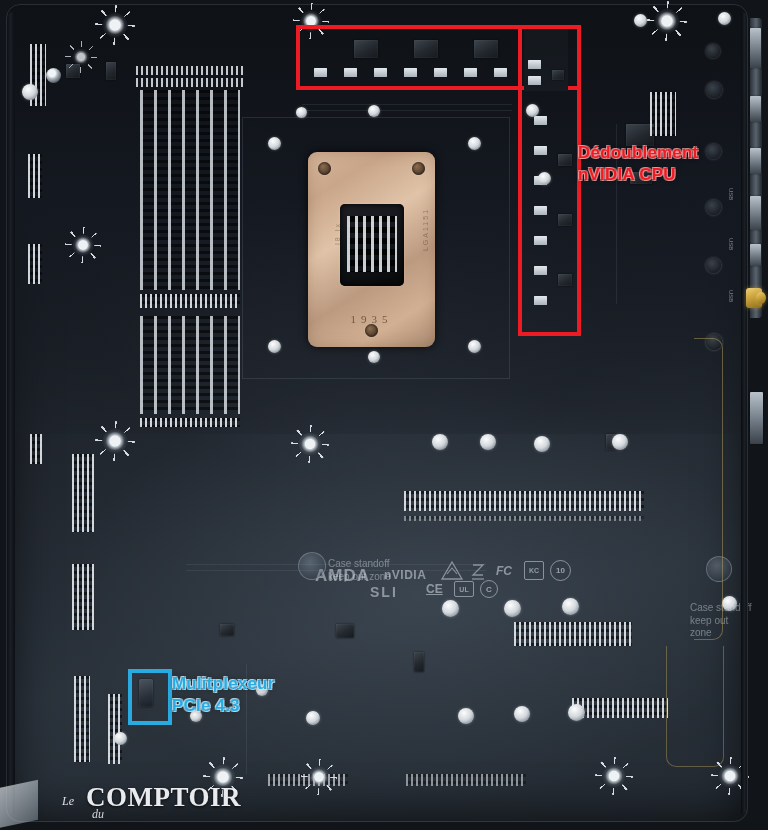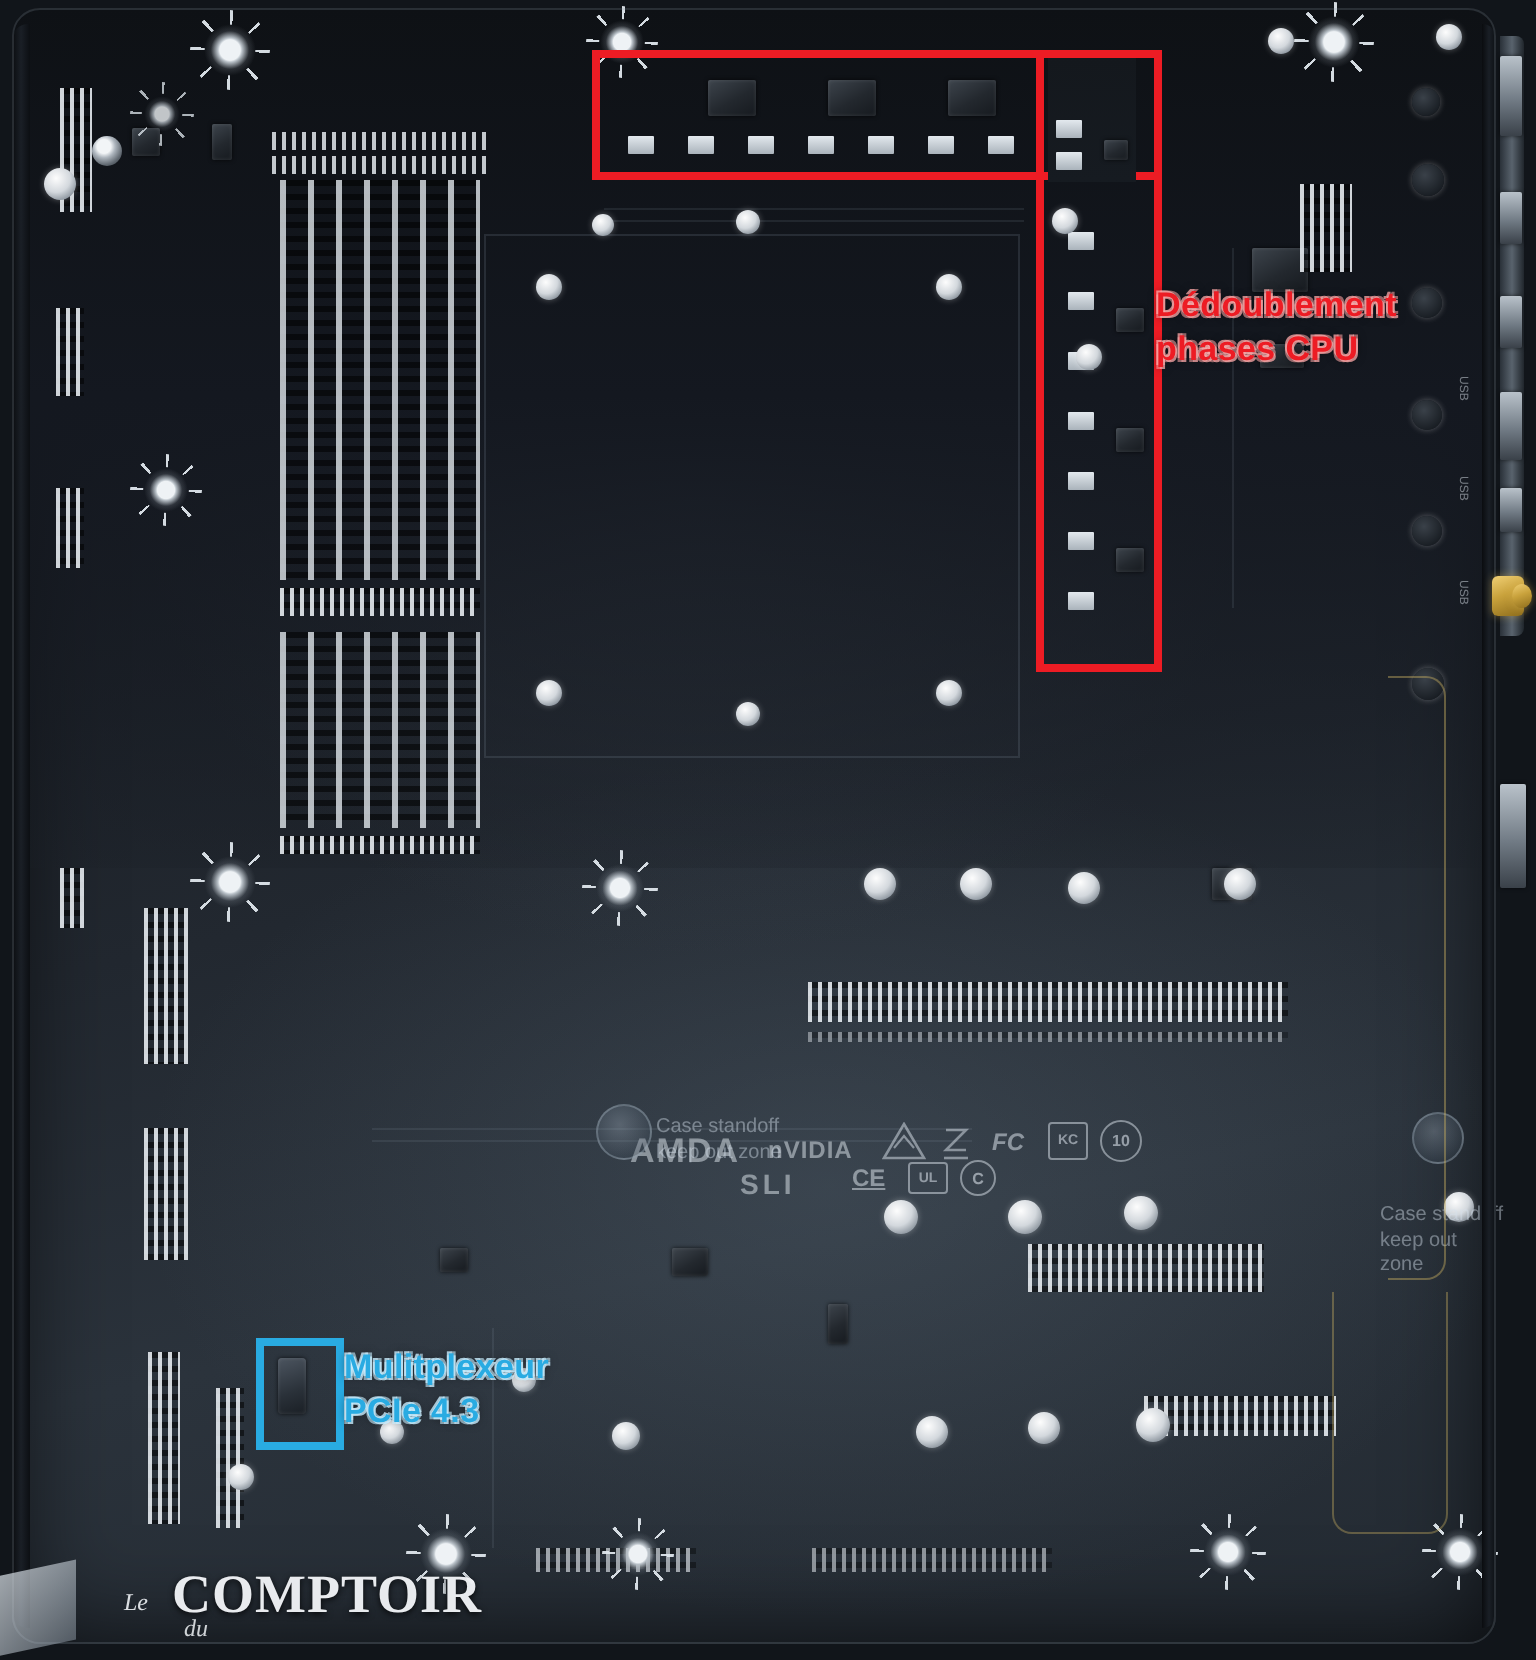--- a/index.html
+++ b/index.html
@@ -219,20 +219,31 @@
       <div class="trace" style="left:296px;top:100px;width:210px;height:1px;"></div>
       <div class="trace" style="left:296px;top:106px;width:210px;height:1px;"></div>
       <div class="trace" style="left:610px;top:120px;width:1px;height:180px;"></div>
       <div class="chip" style="left:620px;top:120px;width:28px;height:22px;"></div>
       <div class="chip" style="left:624px;top:168px;width:22px;height:12px;"></div>
       <div class="padgrid" style="left:644px;top:88px;width:26px;height:44px;"></div>
     </div>
 
     <div class="socket-outline"></div>
 
+    <div class="backplate">
+      <div class="bscrew" style="left:10px;top:10px;"></div>
+      <div class="bscrew" style="left:104px;top:10px;"></div>
+      <div class="bscrew" style="left:57px;top:172px;"></div>
+      <div class="bp-side" style="left:18px;top:78px;transform:rotate(-90deg);">I8 Ix</div>
+      <div class="bp-side" style="left:96px;top:74px;transform:rotate(-90deg);">LGA1151</div>
+      <div class="socket-window">
+        <div class="pinmap"></div>
+      </div>
+      <div class="bp-code">1935</div>
+    </div>
 
     <div class="hole" style="left:262px;top:133px;width:13px;height:13px;"></div>
     <div class="hole" style="left:462px;top:133px;width:13px;height:13px;"></div>
     <div class="hole" style="left:262px;top:336px;width:13px;height:13px;"></div>
     <div class="hole" style="left:462px;top:336px;width:13px;height:13px;"></div>
     <div class="hole" style="left:362px;top:101px;width:12px;height:12px;"></div>
     <div class="hole" style="left:362px;top:347px;width:12px;height:12px;"></div>
 
     <div>
       <div class="padgrid" style="left:398px;top:487px;width:240px;height:20px;"></div>
@@ -364,21 +375,21 @@
 
     <div class="anno-mask" style="left:524px;top:29px;width:44px;height:62px;
                 background:linear-gradient(180deg,#14181d,#161b21);"></div>
     <div class="anno-mask" style="left:524px;top:30px;width:44px;height:60px;">
       <div class="smd" style="position:absolute;left:4px;top:30px;width:13px;height:9px;"></div>
       <div class="smd" style="position:absolute;left:4px;top:46px;width:13px;height:9px;"></div>
       <div class="chip" style="position:absolute;left:28px;top:40px;width:12px;height:10px;"></div>
     </div>
 
     <div class="anno-label-red" style="left:578px;top:142px;width:180px;">Dédoublement
-phases CPU</div>
+nVIDIA CPU</div>
   </div>
 
   <div>
     <div class="anno-blue" style="left:128px;top:669px;width:36px;height:48px;"></div>
     <div class="chip" style="left:139px;top:679px;width:14px;height:28px;border-radius:2px;
                 background:linear-gradient(160deg,#4c5560,#2a3139 60%,#1a1f25);"></div>
     <div class="anno-label-blue" style="left:172px;top:673px;width:160px;">Mulitplexeur
 PCIe 4.3</div>
   </div>
 

